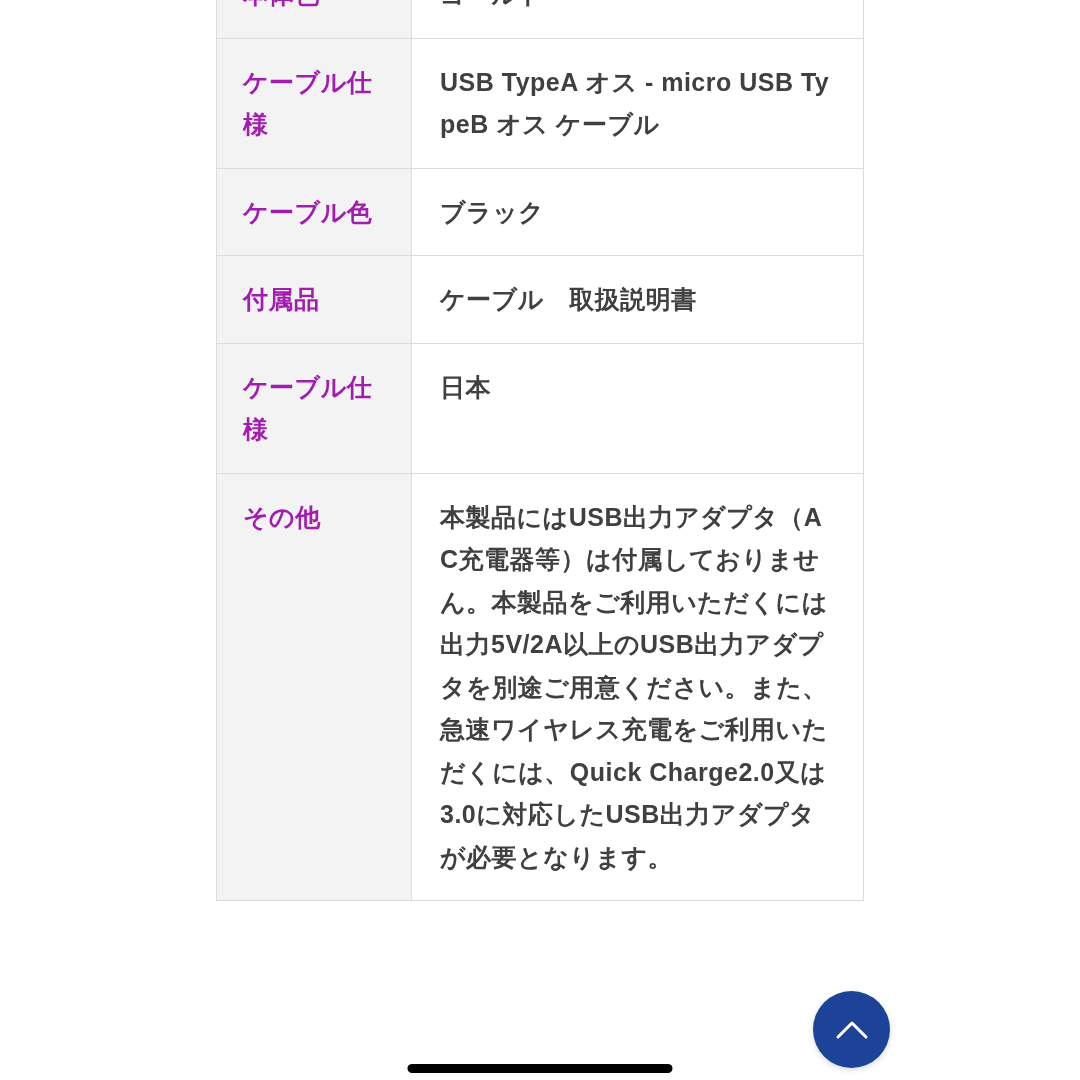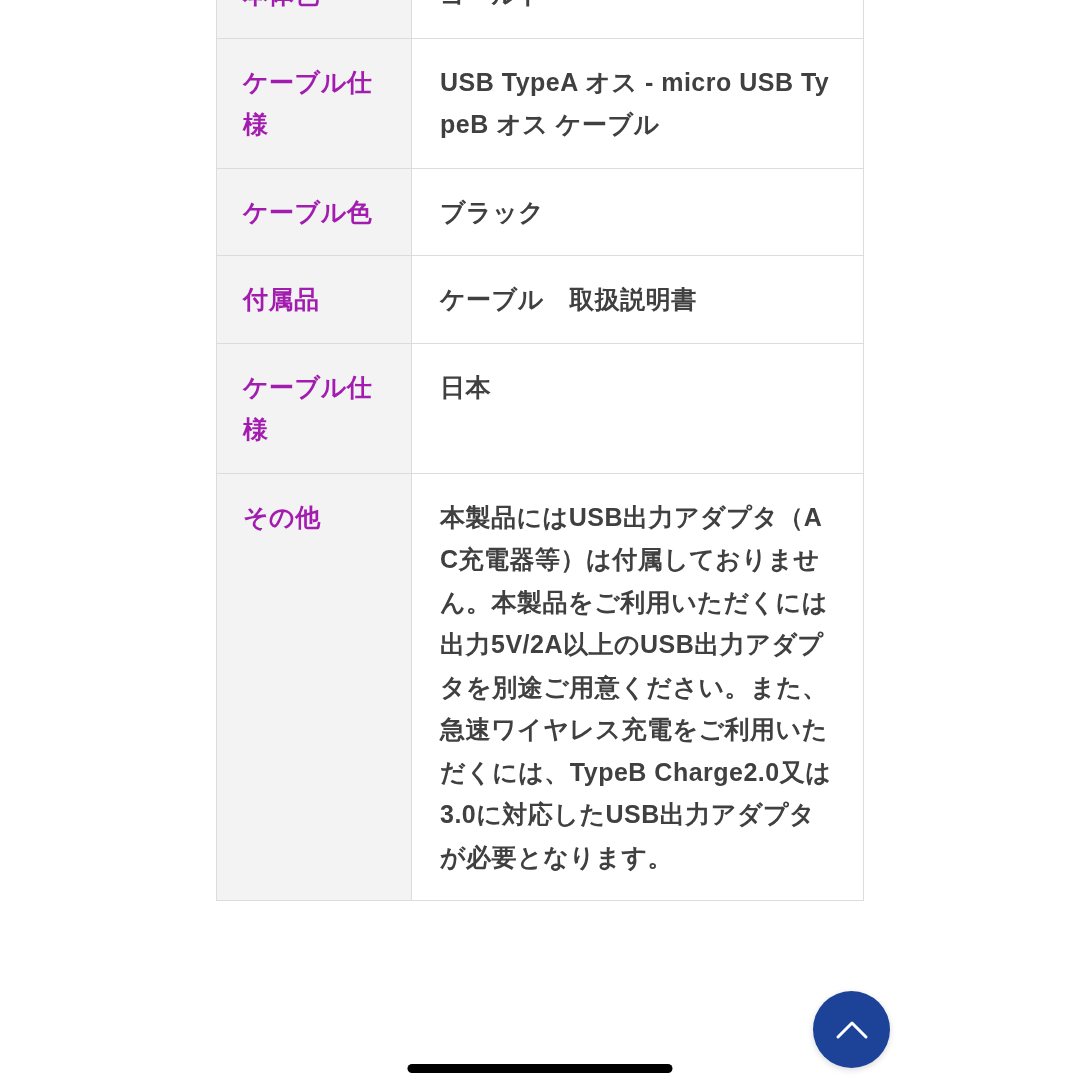--- a/index.html
+++ b/index.html
@@ -92,21 +92,21 @@
       <tr>
         <th>付属品</th>
         <td>ケーブル　取扱説明書</td>
       </tr>
       <tr>
         <th>ケーブル仕様</th>
         <td>日本</td>
       </tr>
       <tr>
         <th>その他</th>
-        <td>本製品にはUSB出力アダプタ（AC充電器等）は付属しておりません。本製品をご利用いただくには出力5V/2A以上のUSB出力アダプタを別途ご用意ください。また、急速ワイヤレス充電をご利用いただくには、TypeB Charge2.0又は3.0に対応したUSB出力アダプタが必要となります。</td>
+        <td>本製品にはUSB出力アダプタ（AC充電器等）は付属しておりません。本製品をご利用いただくには出力5V/2A以上のUSB出力アダプタを別途ご用意ください。また、急速ワイヤレス充電をご利用いただくには、Quick Charge2.0又は3.0に対応したUSB出力アダプタが必要となります。</td>
       </tr>
     </tbody>
   </table>
 </div>
 
 <div class="scroll-top-btn">
   <svg width="34" height="20" viewBox="0 0 34 20">
     <polyline points="3,17 17,3 31,17" fill="none" stroke="#ffffff" stroke-width="3" stroke-linecap="round" stroke-linejoin="round"></polyline>
   </svg>
 </div>

